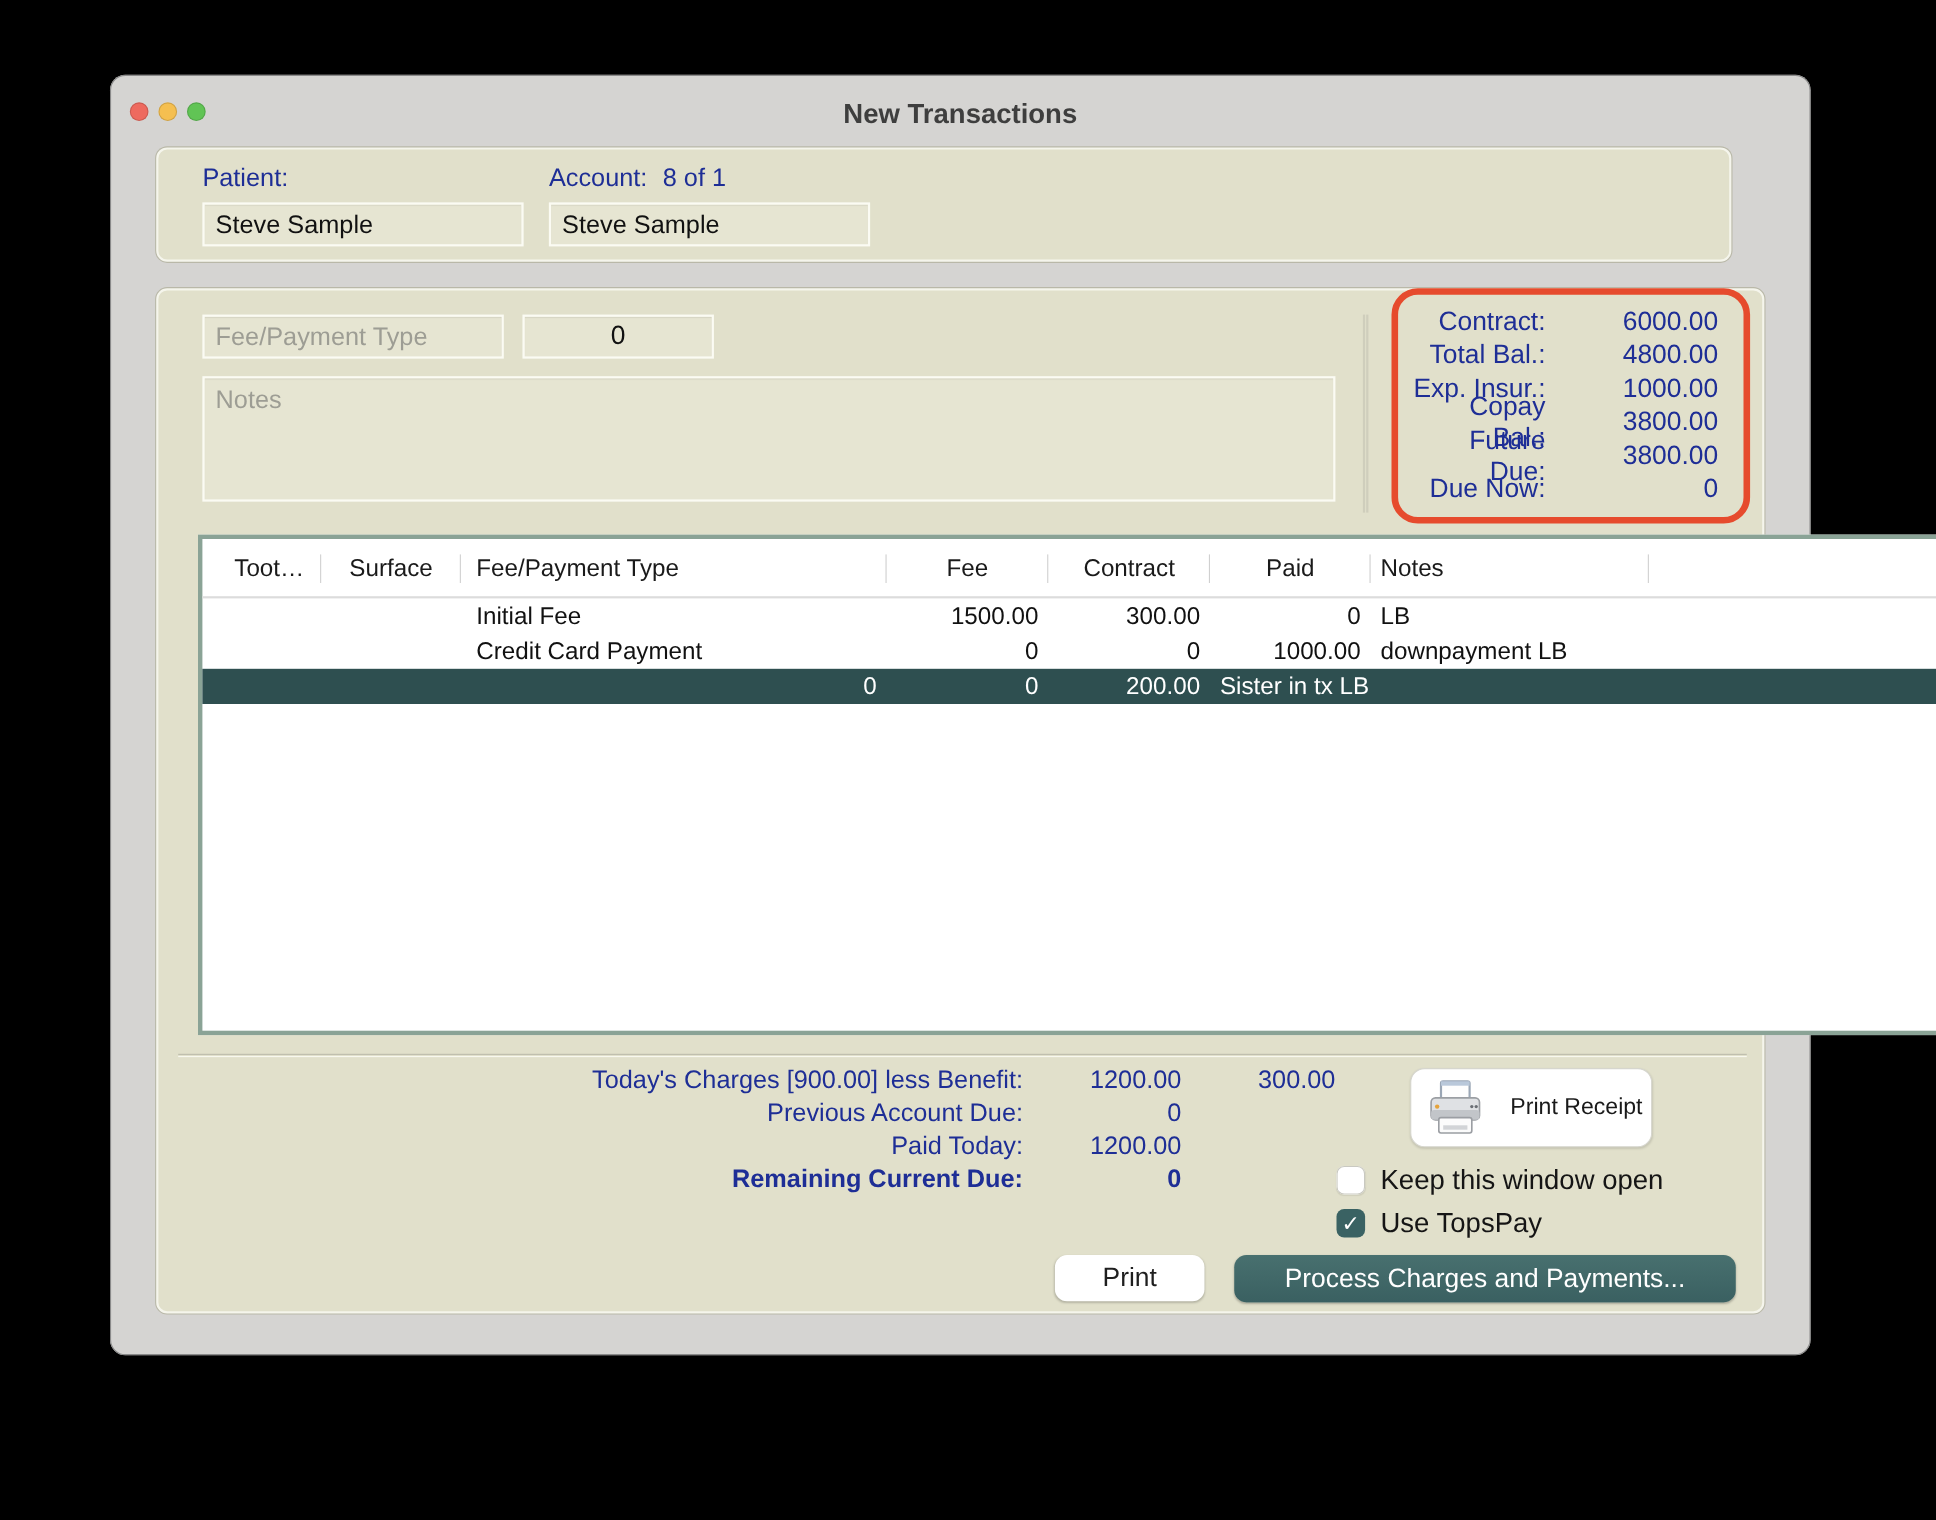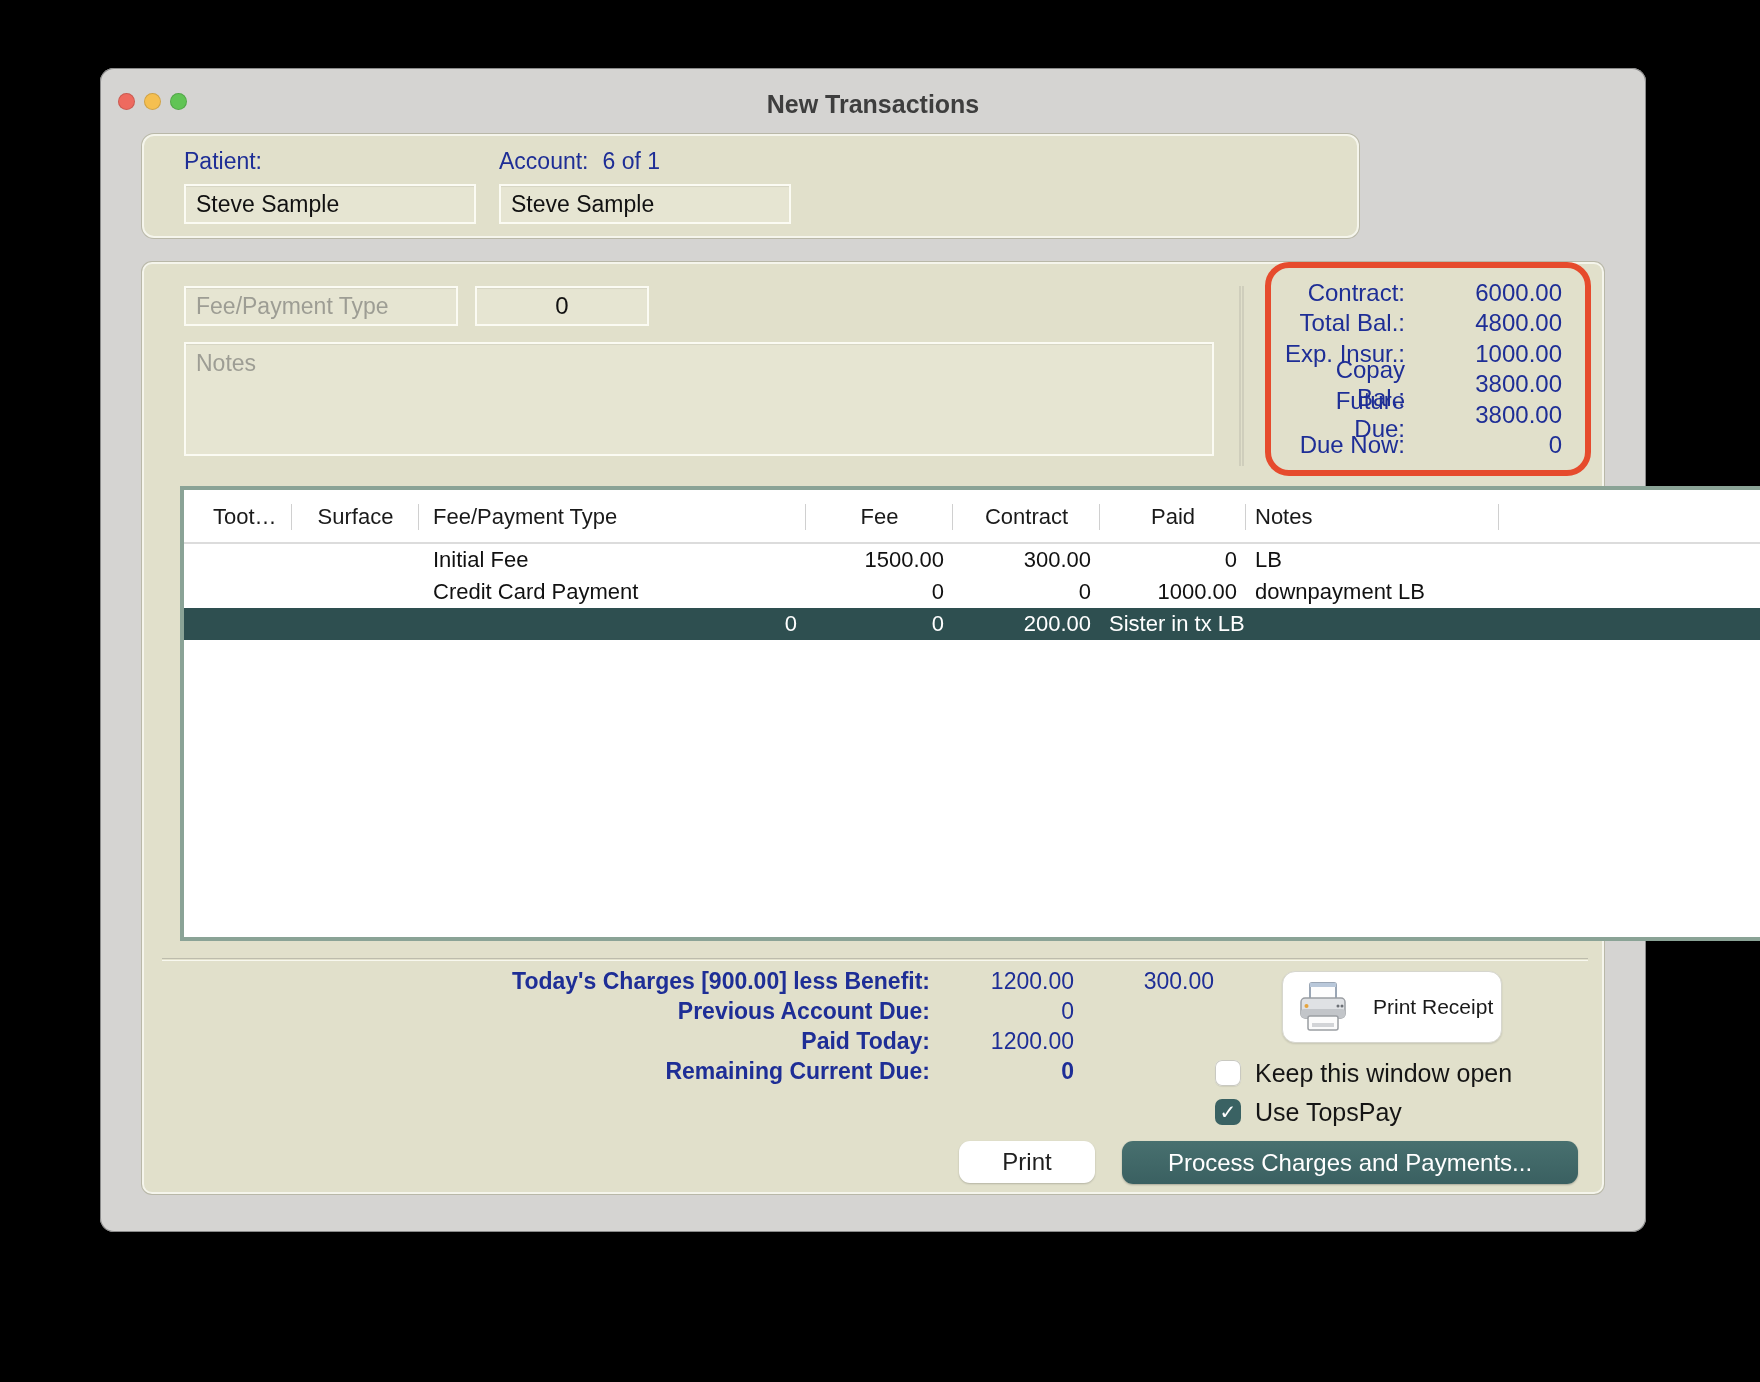--- a/index.html
+++ b/index.html
@@ -16,21 +16,21 @@
   .title{position:absolute;left:0;top:22px;width:100%;text-align:center;
     font-size:25px;font-weight:bold;color:#3e3e3e;}
   .tl{position:absolute;top:25px;width:17px;height:17px;border-radius:50%;
     box-shadow:inset 0 0 0 1px rgba(0,0,0,.15);}
   .tl.red{left:18px;background:#ee6a5f;}
   .tl.yellow{left:44px;background:#f5bf50;}
   .tl.green{left:70px;background:#61c455;}
   
   .panel{position:absolute;background:var(--panel);border:2px solid #f5f5ec;
     border-radius:10px;box-shadow:0 0 0 1px #b9b8a8;}
-  #panel-top{left:42px;top:66px;width:1217px;height:104px;border-radius:12px;}
+  #panel-top{left:42px;top:66px;width:1432px;height:104px;}
   #panel-main{left:42px;top:194px;width:1462px;height:932px;}
   .blue-label{color:var(--blue);font-size:23px;}
   
   .field,.inputbox{background:var(--field);border:2px solid #fbfbf3;
     box-shadow:inset 0 1px 1px rgba(0,0,0,.07);font-size:23px;color:#111;}
   .field{position:absolute;height:40px;display:flex;align-items:center;padding-left:10px;}
   input.inputbox,textarea.inputbox{position:absolute;outline:none;
     font-family:"Liberation Sans","DejaVu Sans",sans-serif;}
   input.inputbox::placeholder,textarea.inputbox::placeholder{color:#9d9d94;opacity:1;}
   
@@ -65,21 +65,21 @@
   .ac{text-align:center;}
   .ar{padding-right:9px;text-align:right;}
   .pl9{padding-left:9px;text-align:left;}
   .pl29{padding-left:29px;text-align:left;}
   .tr.selected{background:var(--teal-dark);color:#fff;}
   
   #hsep{position:absolute;left:18px;top:694px;width:1426px;height:3px;
     border-top:1px solid #bdbcac;border-bottom:1px solid #f8f8ef;}
   #summary{position:absolute;left:258px;top:702px;width:812px;}
   .sum-row{display:flex;align-items:center;height:30px;}
-  .sum-row .lbl{flex:1;text-align:right;color:var(--blue);font-size:23px;font-weight:bold;}
+  .sum-row .lbl{flex:1;text-align:right;color:var(--blue);font-size:23px;}
   .sum-row .v1{width:144px;text-align:right;color:var(--blue);font-size:23px;}
   .sum-row .v2{width:140px;text-align:right;color:var(--blue);font-size:23px;}
   .sum-row.bold .lbl,.sum-row.bold .v1{font-weight:bold;}
   
   #print-btn{position:absolute;left:1138px;top:707px;width:220px;height:72px;
     background:#fff;border:1px solid #d6d6ce;border-radius:13px;display:flex;
     align-items:center;box-shadow:0 1px 2px rgba(0,0,0,.12);cursor:pointer;}
   #print-btn .txt{font-size:21px;color:#1a1a1a;margin-left:22px;}
   #print-btn svg{margin-left:12px;}
   
@@ -105,21 +105,21 @@
   <div class="titlebar">
     <span class="tl red"></span>
     <span class="tl yellow"></span>
     <span class="tl green"></span>
     <div class="title">New Transactions</div>
   </div>
 
   <div class="panel" id="panel-top">
     <div class="blue-label" id="patient-label">Patient:</div>
     <div class="blue-label" id="account-label">
-      <span>Account:</span><span class="val">6 of 1</span>
+      <span>Account:</span><span class="val">8 of 1</span>
     </div>
     <div class="field" id="patient-field">Steve Sample</div>
     <div class="field" id="account-field">Steve Sample</div>
   </div>
 
   <div class="panel" id="panel-main">
 
     <input class="inputbox" id="fee-type-input" placeholder="Fee/Payment Type" style="">
     <input class="inputbox" id="amount-input" value="0" style="">
     <textarea class="inputbox" id="notes-input" placeholder="Notes" style=""></textarea>

